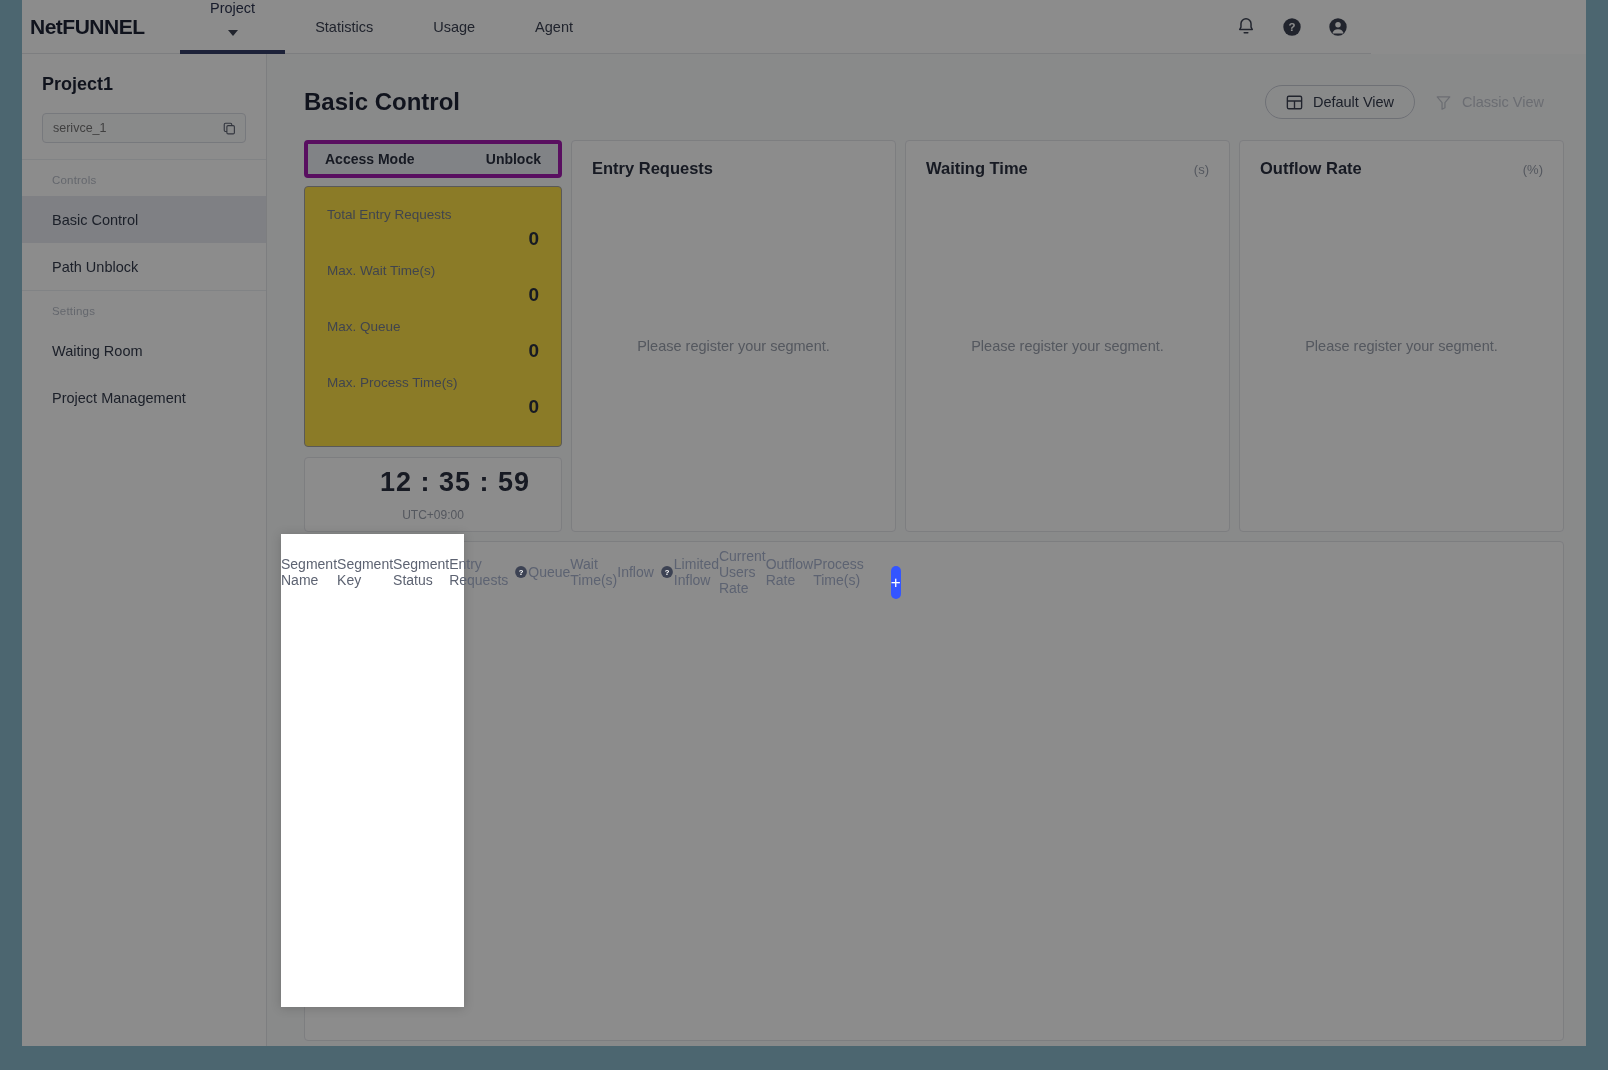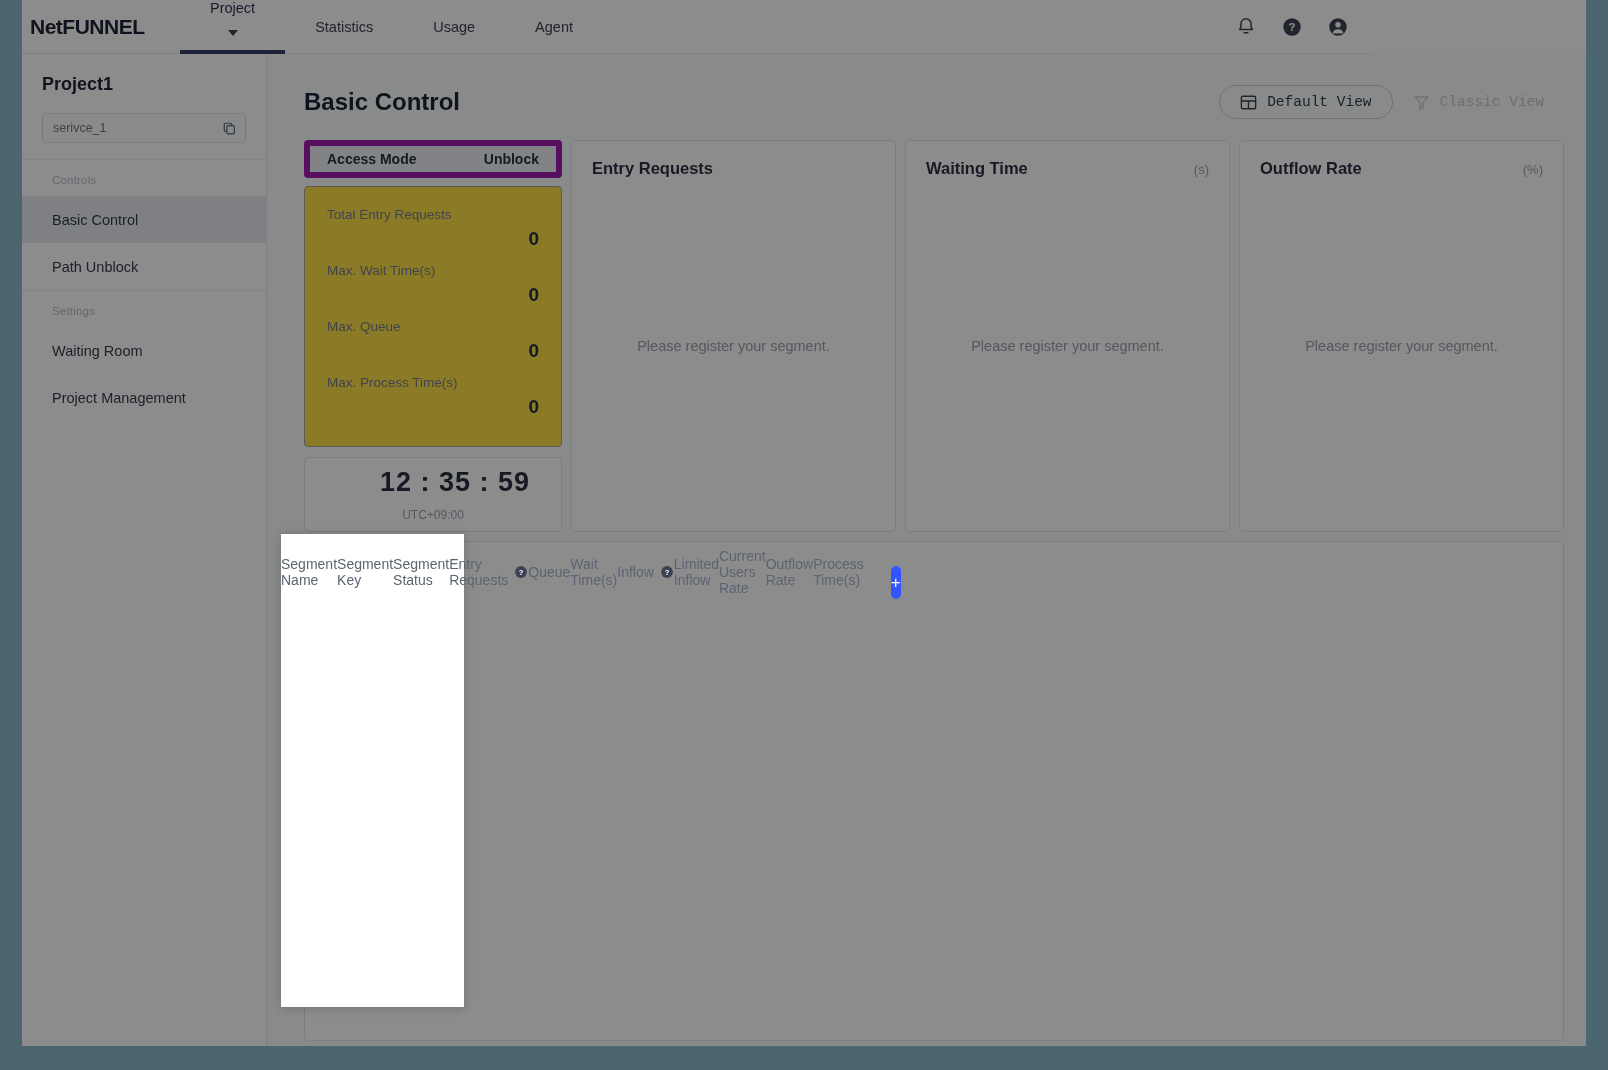--- a/index.html
+++ b/index.html
@@ -108,36 +108,35 @@
     position: absolute; left: 245px; top: 54px;
     width: 1319px; height: 992px;
     background: #fafbfc;
     padding: 26px 22px 0 37px;
   }
   .page-head { display: flex; align-items: center; height: 44px; }
   .page-title { font-size: 24px; font-weight: bold; color: #1e2436; }
   .view-toggle {
     margin-left: auto; display: flex; align-items: center;
     border-radius: 20px;
-    font-family: Liberation Mono, monospace;
   }
   .vbtn {
     display: flex; align-items: center; gap: 10px;
     height: 34px; padding: 0 20px;
     border-radius: 20px; font-size: 14.5px;
     cursor: pointer;
   }
   .vbtn.active { border: 1px solid #c9cdd6; color: #343b4c; background: #fafbfc; }
   .vbtn.inactive { color: #c3c7d0; text-align: center; }
 
   
   .cards { display: flex; gap: 9px; margin-top: 16px; height: 392px; }
   .col-left { width: 258px; display: flex; flex-direction: column; }
   .access-bar {
-    height: 38px; border: 6px solid #a21caf; border-radius: 4px;
+    height: 38px; border: 4px solid #a21caf; border-radius: 4px;
     background: #eceff4;
     display: flex; align-items: center; justify-content: space-between;
     padding: 0 17px;
     font-size: 14px; font-weight: bold; color: #2b3141;
   }
   .stat-card {
     margin-top: 8px; flex: 1;
     border: 1px solid #a3a3a3; border-radius: 4px;
     background: #fde047;
     padding: 20px 22px 10px 22px;

